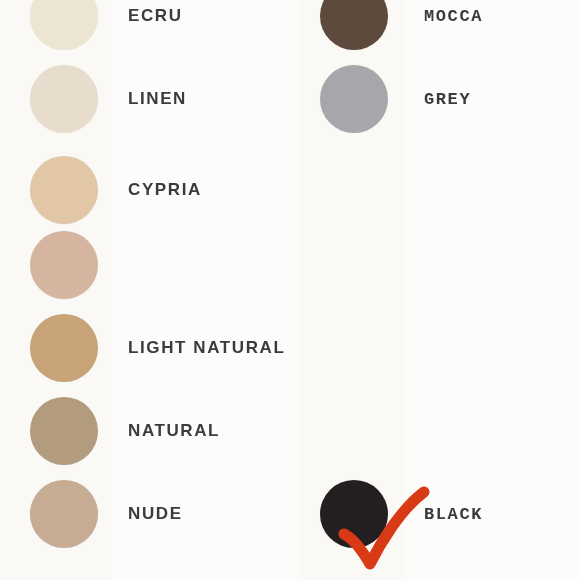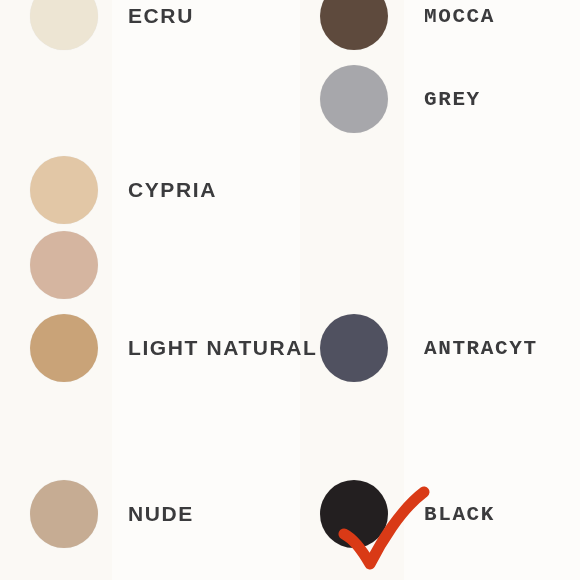--- a/index.html
+++ b/index.html
@@ -59,21 +59,21 @@
     border-radius: 50%;
     box-shadow: 0 0 1px rgba(0,0,0,0.10);
   }
 
   .swatch-label {
     position: absolute;
     left: 128px;
     top: 50%;
     transform: translateY(-50%);
     font-family: "Liberation Sans", sans-serif;
-    font-size: 21px;
+    font-size: 17px;
     letter-spacing: 1.6px;
     font-weight: 600;
     color: #3b3b3d;
     white-space: nowrap;
     text-transform: uppercase;
   }
 
   .col-right .swatch-dot  { left: 30px; }
   .col-right .swatch-label { left: 134px; font-family: Liberation Mono, monospace; }
 
@@ -94,48 +94,52 @@
 <div id="chart" style="background: rgb(253, 252, 250);">
 
   <div class="paper-tint left"></div>
   <div class="paper-tint right"></div>
 
   <div class="column col-left">
       <div class="swatch-row" style="top: -18px;">
         <div class="swatch-dot" style="background: rgb(237, 229, 211);"></div>
         <div class="swatch-label">ECRU</div>
       </div>
+      <div class="swatch-row" style="top: 65px;">
+        <div class="swatch-dot" style="background: rgb(232, 220, 204);"></div>
+        <div class="swatch-label">LINEN</div>
+      </div>
       <div class="swatch-row" style="top: 156px;">
         <div class="swatch-dot" style="background: rgb(226, 199, 166);"></div>
         <div class="swatch-label">CYPRIA</div>
       </div>
       <div class="swatch-row" style="top: 231px;">
         <div class="swatch-dot" style="background: rgb(213, 181, 160);"></div>
       </div>
       <div class="swatch-row" style="top: 314px;">
         <div class="swatch-dot" style="background: rgb(201, 163, 120);"></div>
         <div class="swatch-label">LIGHT NATURAL</div>
+      </div>
+      <div class="swatch-row" style="top: 397px;">
+        <div class="swatch-dot" style="background: rgb(179, 155, 126);"></div>
+        <div class="swatch-label">NATURAL</div>
       </div>
       <div class="swatch-row" style="top: 480px;">
         <div class="swatch-dot" style="background: rgb(198, 172, 147);"></div>
         <div class="swatch-label">NUDE</div>
       </div>
     </div>
   <div class="column col-right">
       <div class="swatch-row" style="top: -18px;">
         <div class="swatch-dot" style="background: rgb(94, 74, 61);"></div>
         <div class="swatch-label">MOCCA</div>
       </div>
       <div class="swatch-row" style="top: 65px;">
         <div class="swatch-dot" style="background: rgb(167, 167, 171);"></div>
         <div class="swatch-label">GREY</div>
-      </div>
-      <div class="swatch-row" style="top: 314px;">
-        <div class="swatch-dot" style="background: rgb(80, 81, 96);"></div>
-        <div class="swatch-label">ANTRACYT</div>
       </div>
       <div class="swatch-row" style="top: 480px;">
         <div class="swatch-dot" style="background: rgb(35, 31, 32);"></div>
         <div class="swatch-label">BLACK</div>
       </div>
     </div>
 
   <div class="check-mark">
     <svg viewBox="0 0 96 88" xmlns="http://www.w3.org/2000/svg">
       <path d="M6 48 C14 52 24 64 32 78 C42 58 62 24 86 6" fill="none" stroke="#D93A16" stroke-width="11" stroke-linecap="round" stroke-linejoin="round"></path>

